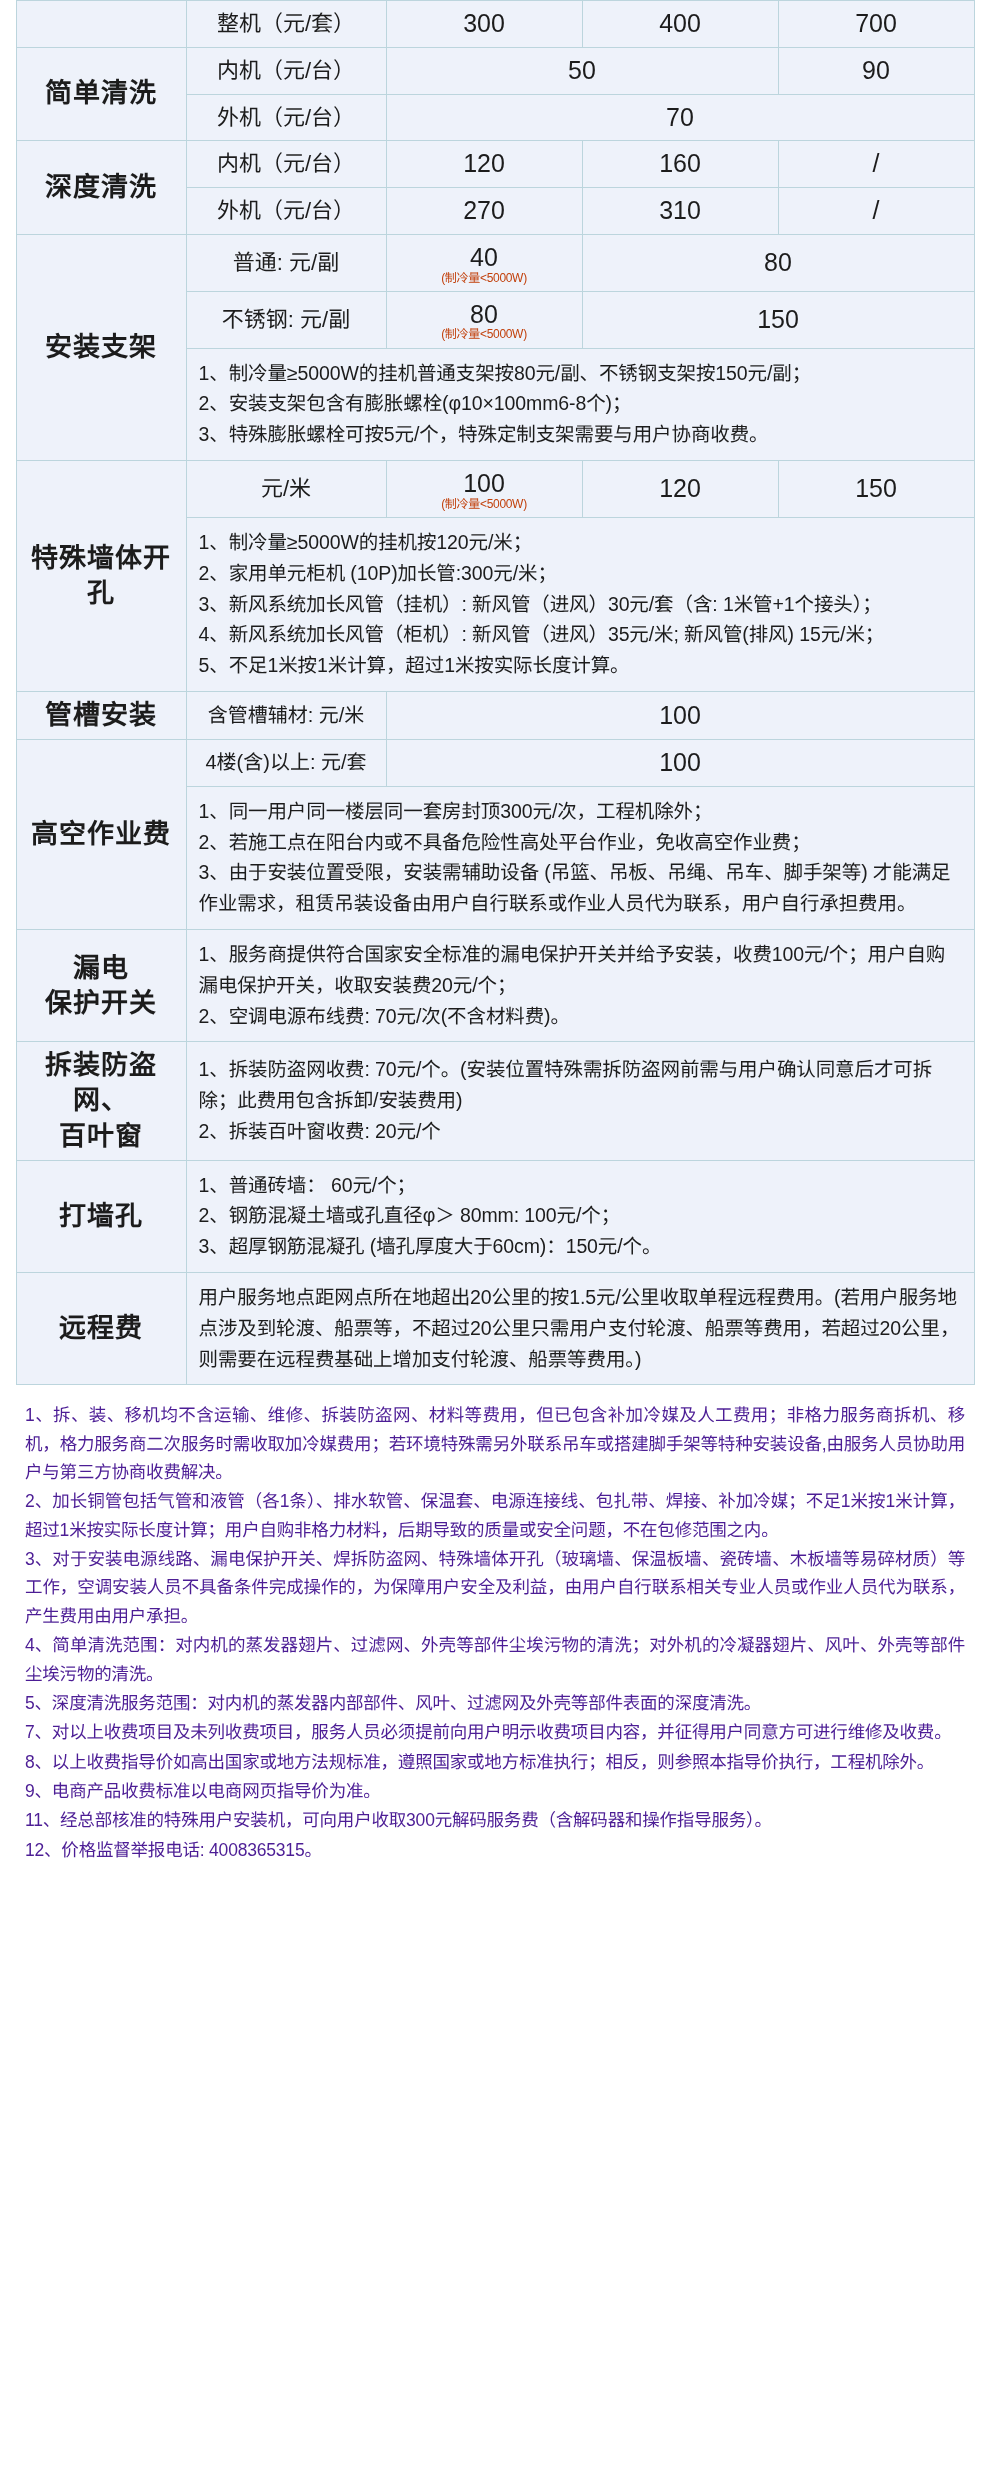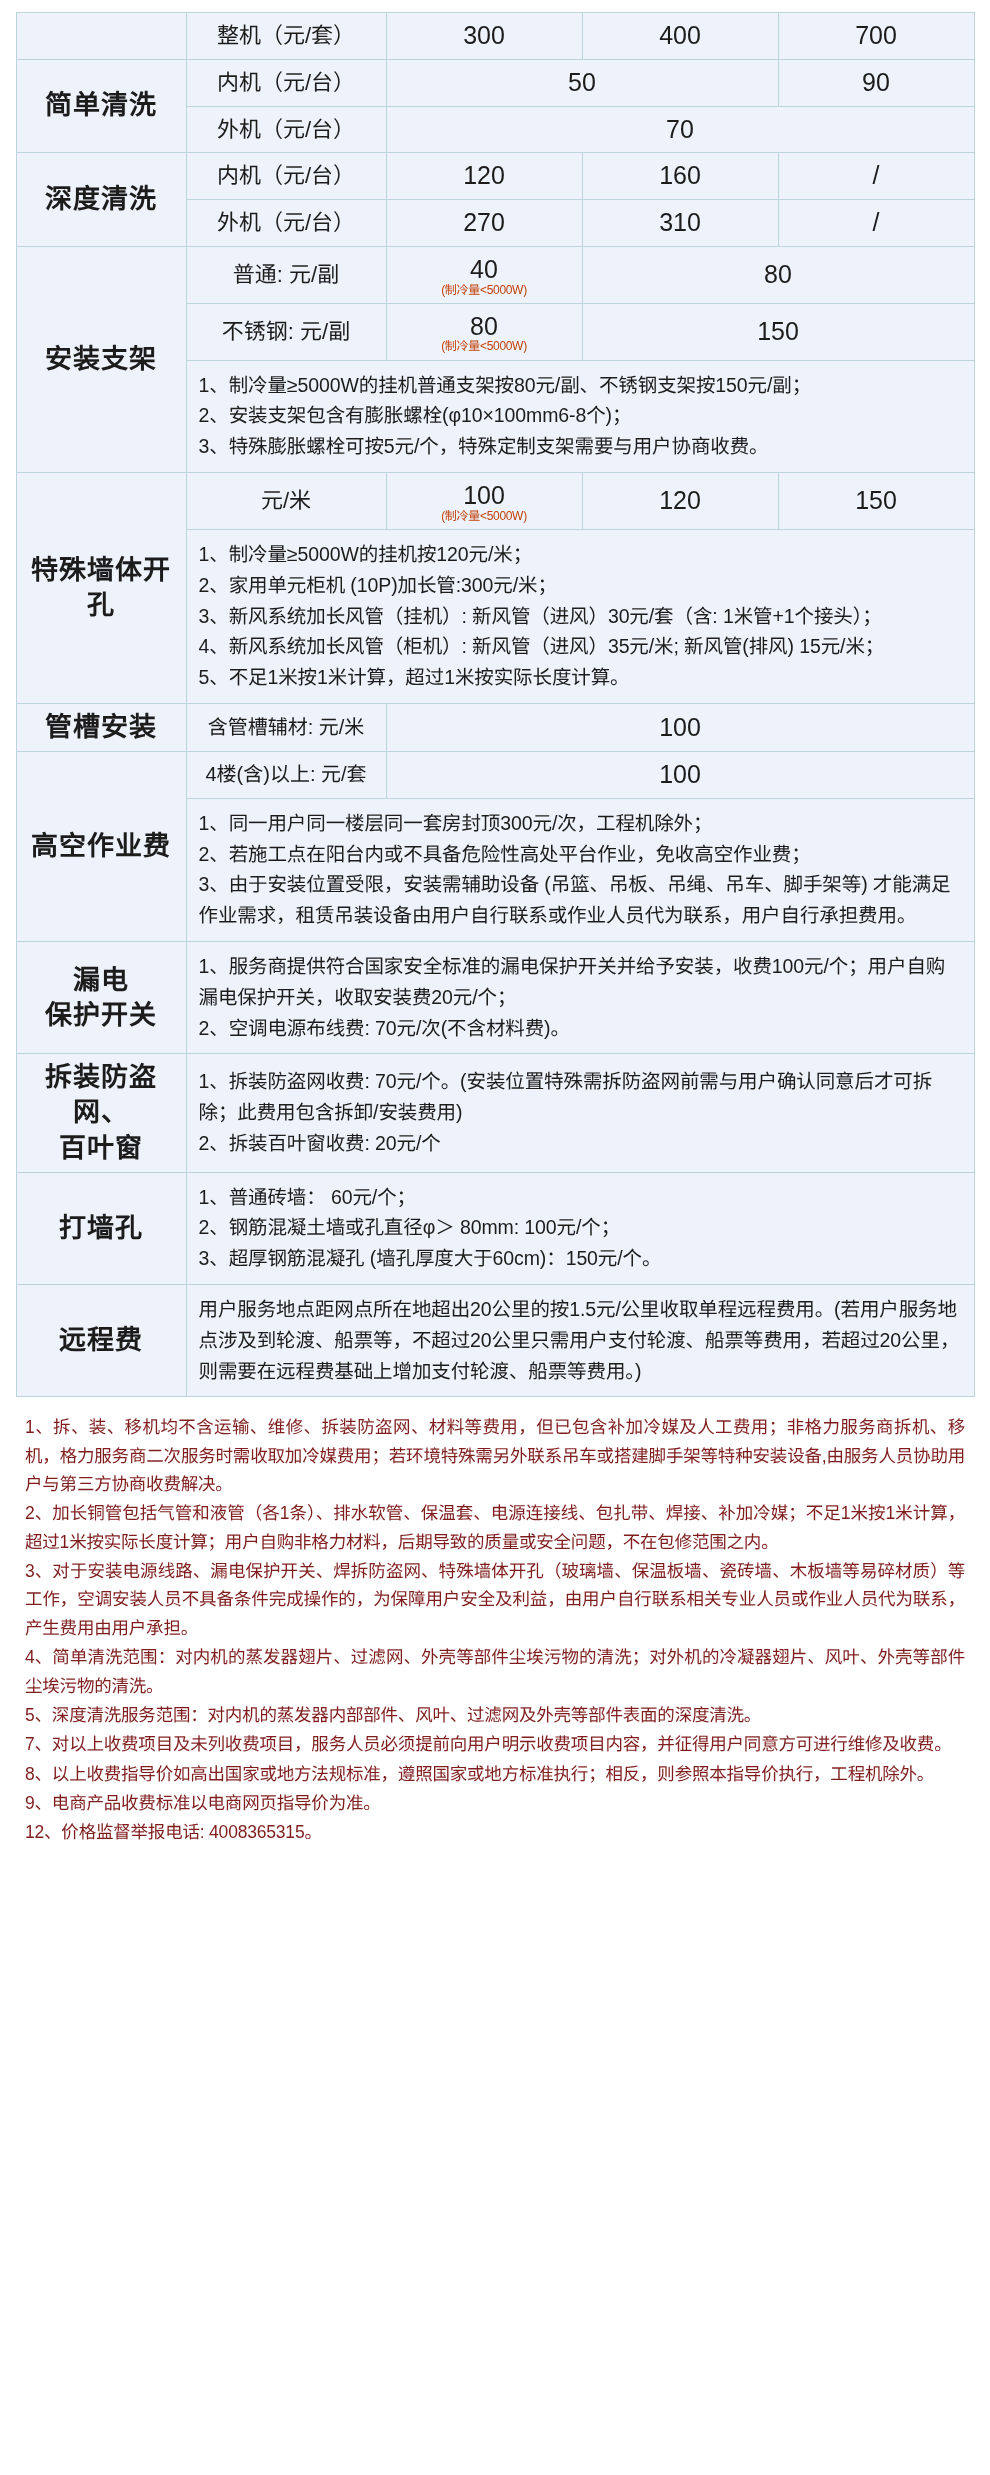--- a/index.html
+++ b/index.html
@@ -18,21 +18,21 @@
   .page {
     width: 990px;
     box-sizing: border-box;
     background: #ffffff;
     padding: 0 0 14px 0;
   }
 
   
   .price-table {
     width: 958px;
-    margin: 12px auto;
+    margin: 0 auto;
     border-collapse: collapse;
     table-layout: fixed;
     background: #eef2fa;
   }
   .price-table td {
     border: 1px solid #bcd5dd;
     background: #eef2fa;
     padding: 6px 4px;
     vertical-align: middle;
     text-align: center;
@@ -80,21 +80,21 @@
   }
   td.notes .ln { display: block; white-space: nowrap; }
   td.notes .ln.wrap { white-space: normal; }
 
   
   .footnotes {
     width: 940px;
     margin: 16px auto 0 auto;
     font-size: 17.5px;
     line-height: 1.62;
-    color: #7f1d1d;
+    color: #4c1d95;
     letter-spacing: -0.2px;
     text-align: justify;
   }
   .footnotes p {
     margin: 0 0 1px 0;
     text-indent: 0;
   }
 </style>
 </head>
 <body>
@@ -269,16 +269,17 @@
 
   <div class="footnotes" id="footnotes">
       <p>1、拆、装、移机均不含运输、维修、拆装防盗网、材料等费用，但已包含补加冷媒及人工费用；非格力服务商拆机、移机，格力服务商二次服务时需收取加冷媒费用；若环境特殊需另外联系吊车或搭建脚手架等特种安装设备,由服务人员协助用户与第三方协商收费解决。</p>
       <p>2、加长铜管包括气管和液管（各1条）、排水软管、保温套、电源连接线、包扎带、焊接、补加冷媒；不足1米按1米计算，超过1米按实际长度计算；用户自购非格力材料，后期导致的质量或安全问题，不在包修范围之内。</p>
       <p>3、对于安装电源线路、漏电保护开关、焊拆防盗网、特殊墙体开孔（玻璃墙、保温板墙、瓷砖墙、木板墙等易碎材质）等工作，空调安装人员不具备条件完成操作的，为保障用户安全及利益，由用户自行联系相关专业人员或作业人员代为联系，产生费用由用户承担。</p>
       <p>4、简单清洗范围：对内机的蒸发器翅片、过滤网、外壳等部件尘埃污物的清洗；对外机的冷凝器翅片、风叶、外壳等部件尘埃污物的清洗。</p>
       <p>5、深度清洗服务范围：对内机的蒸发器内部部件、风叶、过滤网及外壳等部件表面的深度清洗。</p>
       <p>7、对以上收费项目及未列收费项目，服务人员必须提前向用户明示收费项目内容，并征得用户同意方可进行维修及收费。</p>
       <p>8、以上收费指导价如高出国家或地方法规标准，遵照国家或地方标准执行；相反，则参照本指导价执行，工程机除外。</p>
       <p>9、电商产品收费标准以电商网页指导价为准。</p>
+      <p>11、经总部核准的特殊用户安装机，可向用户收取300元解码服务费（含解码器和操作指导服务）。</p>
       <p>12、价格监督举报电话: 4008365315。</p>
     </div>
 
 </div>
 
 </body></html>

